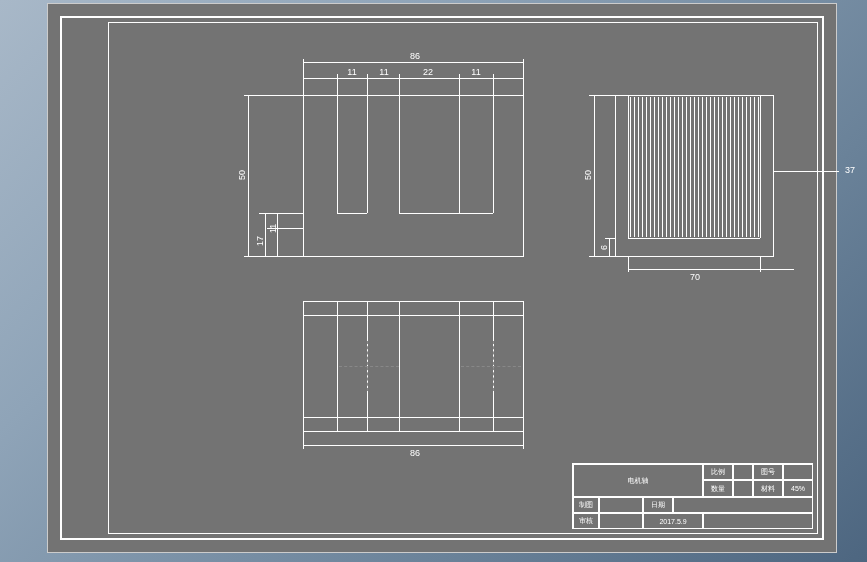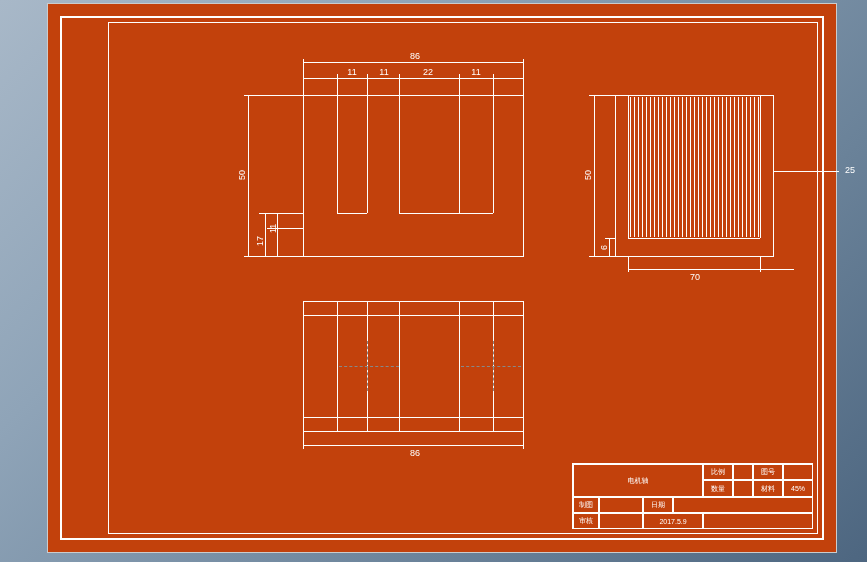--- a/index.html
+++ b/index.html
@@ -10,21 +10,21 @@
     font-family: Arial, sans-serif;
     overflow: hidden;
     position: relative;
   }
   .frame-outer {
     position: absolute;
     left: 47px;
     top: 3px;
     width: 790px;
     height: 550px;
-    background: #c2410c;
+    background: #737373;
     border: 1px solid #ccc;
   }
   .frame-inner {
     position: absolute;
     left: 12px;
     top: 12px;
     right: 12px;
     bottom: 12px;
     border: 2px solid #fff;
   }
@@ -146,21 +146,21 @@
         <div class="stroke" style="left:506px; top:72px; width:1px; height:162px;"></div>
         <div class="stroke" style="left:664px; top:72px; width:1px; height:162px;"></div>
 
         <div class="stroke" style="left:519px; top:215px; width:132px; height:1px;"></div>
         <div class="stroke" style="left:519px; top:72px; width:1px; height:143px;"></div>
         <div class="stroke" style="left:651px; top:72px; width:1px; height:143px;"></div>
 
         <div class="hatch" style="left:521px; top:74px; width:129px; height:140px;"></div>
 
         <div class="stroke" style="left:664px; top:148px; width:66px; height:1px;"></div>
-        <div class="dim-text" style="left:733px; top:142px; width:16px;">25</div>
+        <div class="dim-text" style="left:733px; top:142px; width:16px;">37</div>
 
         <div class="stroke" style="left:480px; top:72px; width:26px; height:1px;"></div>
         <div class="stroke" style="left:480px; top:233px; width:26px; height:1px;"></div>
         <div class="stroke" style="left:485px; top:72px; width:1px; height:162px;"></div>
         <div class="dim-text vert" style="left:474px; top:140px; height:24px;">50</div>
 
         <div class="stroke" style="left:496px; top:215px; width:10px; height:1px;"></div>
         <div class="stroke" style="left:500px; top:215px; width:1px; height:18px;"></div>
         <div class="dim-text vert" style="left:490px; top:216px; height:16px;">6</div>
 

